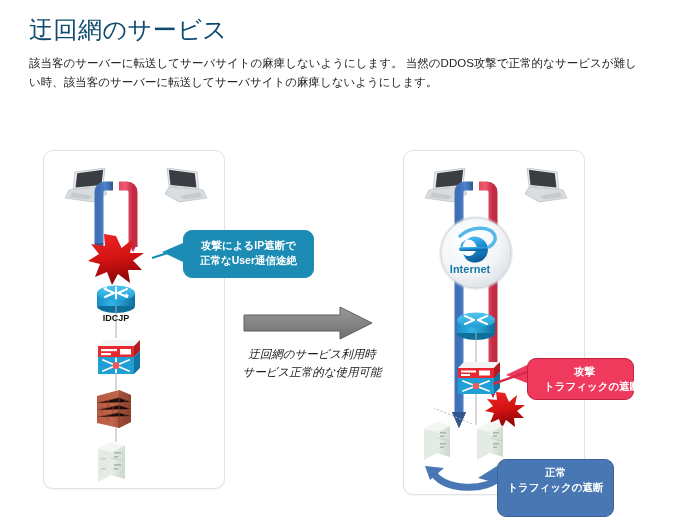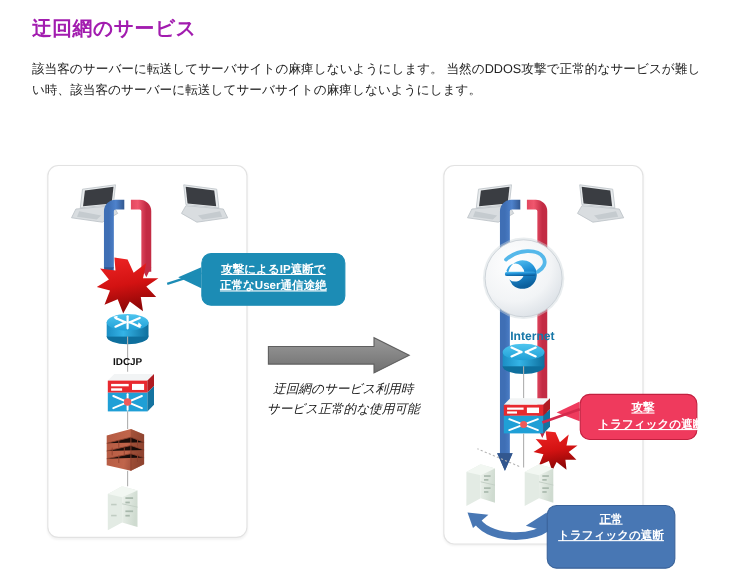--- a/index.html
+++ b/index.html
@@ -6,21 +6,21 @@
   body{
     width:680px;height:525px;background:#ffffff;
     font-family:"Liberation Sans","DejaVu Sans",sans-serif;
     overflow:hidden;position:relative;
   }
   .page{position:relative;width:680px;height:525px;}
 
   
   .title{
     position:absolute;left:29px;top:14px;
-    font-size:18px;font-weight:bold;color:#a21caf;
+    font-size:24px;font-weight:normal;color:#0c4a6e;
     letter-spacing:0.5px;white-space:nowrap;
   }
   .body-text{
     position:absolute;left:29px;top:54px;width:618px;
     font-size:11.5px;line-height:19px;color:#222222;
   }
   .body-text div{white-space:nowrap;}
 
   
   .panel{
@@ -37,21 +37,21 @@
     position:absolute;font-size:9px;font-weight:bold;color:#111;
     text-align:center;white-space:nowrap;
   }
 
   
   .callout{
     position:absolute;border-radius:9px;text-align:center;
     font-size:10.5px;font-weight:bold;line-height:15px;color:#ffffff;
     padding:5px 8px;box-sizing:border-box;white-space:nowrap;
   }
-  .callout .l2{display:block;text-decoration:underline;}
+  .callout .l2{display:block;}
   #callout-teal{
     left:183px;top:230px;width:131px;height:48px;
     background:#1c8cb5;border:1px solid #1c8cb5;
     padding-top:7px;
   }
   #callout-red{
     left:527px;top:358px;width:107px;height:42px;
     background:#ef3a5d;border:1.5px solid #c2203f;
     padding-top:5px;
     padding-left:16px;
@@ -357,23 +357,23 @@
         <polygon points="496,470 508,482 492,484" fill="#4877b4"></polygon>
       </g>
 
       <polygon points="527,365 506,375 527,383" fill="#ef3a5d"></polygon>
       <path d="M527,372 L493,384" stroke="#d42a4c" stroke-width="2.4" fill="none"></path>
 
       <polygon points="497,466 478,478 500,484" fill="#4877b4"></polygon>
     </g>
   </svg>
 
-  <div class="node-label" style="left:94px;top:313px;width:44px;margin-top:11px;">IDCJP</div>
-
-  <div class="internet-word" style="left:444px;top:263px;margin-top:37px;">Internet</div>
+  <div class="node-label" style="left:94px;top:313px;width:44px;">IDCJP</div>
+
+  <div class="internet-word" style="left:430px;top:263px;">Internet</div>
 
   <div class="callout" id="callout-teal">
     <span class="l2">攻撃によるIP遮断で</span>
     <span class="l2">正常なUser通信途絶</span>
   </div>
 
   <div class="callout" id="callout-red">
     <span class="l2">攻撃</span>
     <span class="l2">トラフィックの遮断</span>
   </div>

